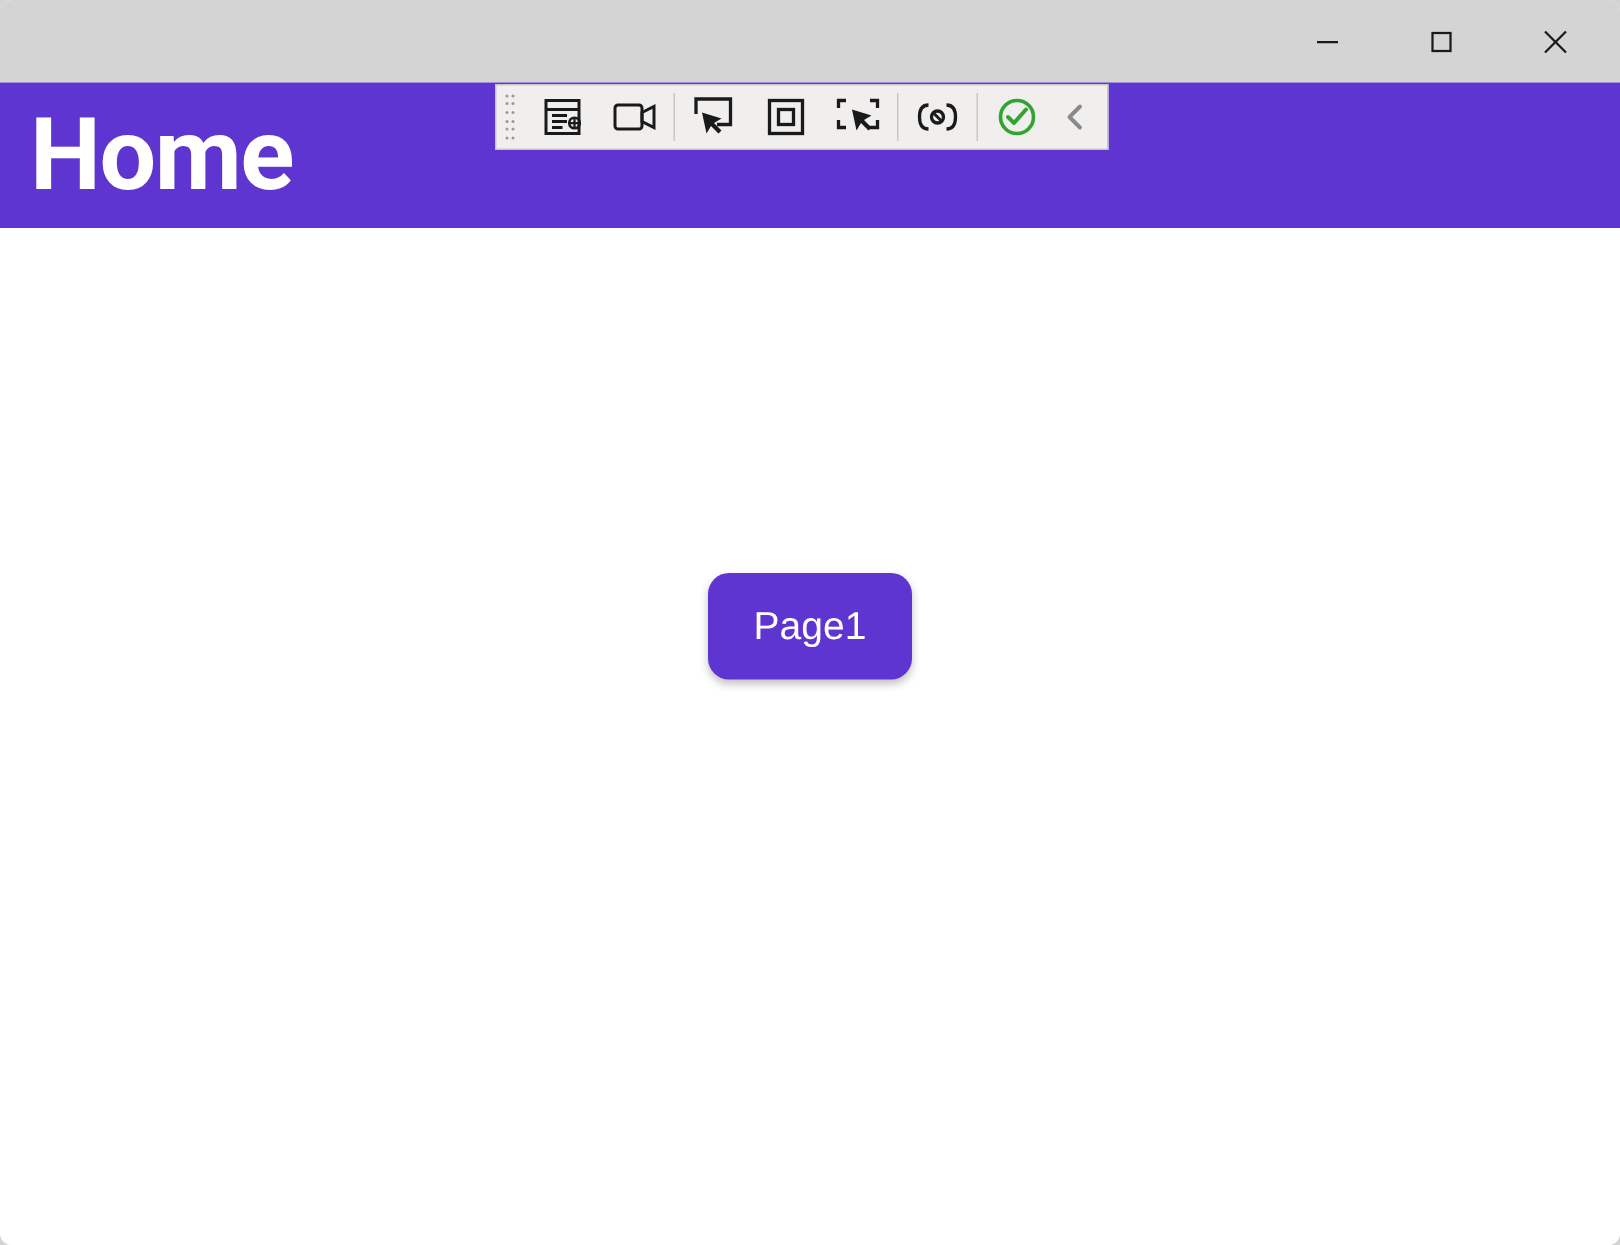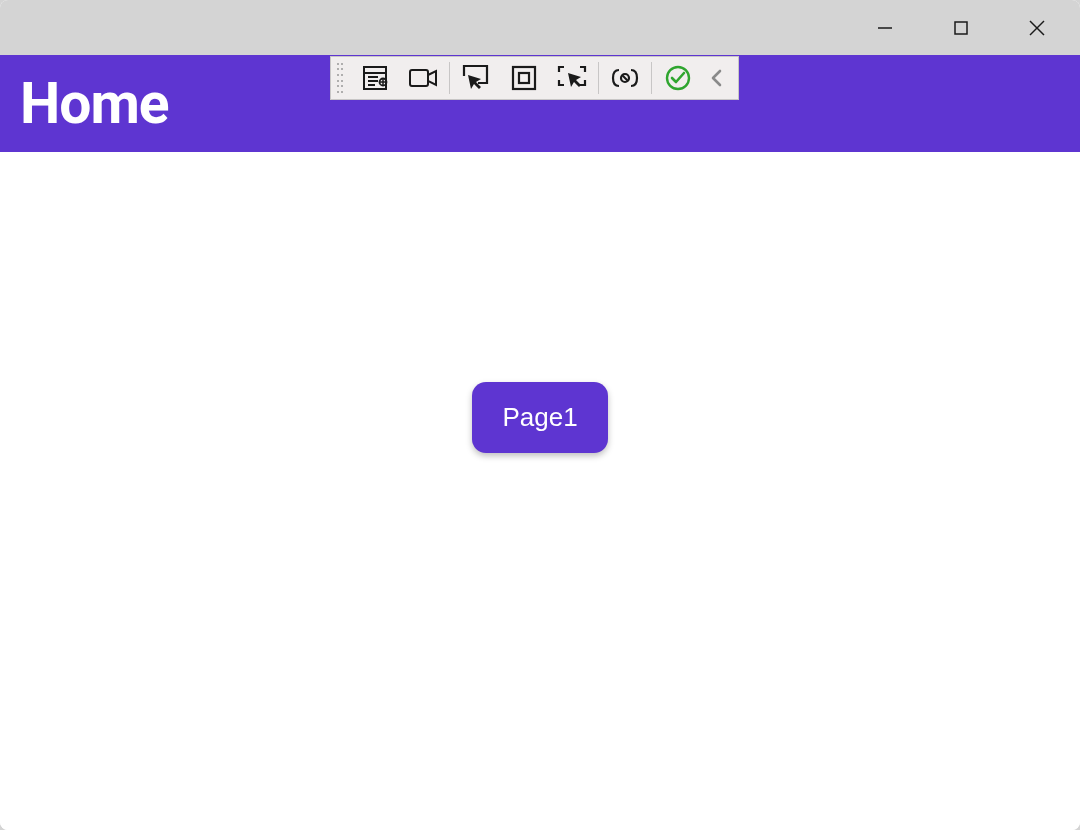--- a/index.html
+++ b/index.html
@@ -48,21 +48,21 @@
     .app-header {
       position: relative;
       height: 97px;
       background: #5E35D1;
       display: flex;
       align-items: center;
       padding-left: 20px;
     }
     .app-title {
       color: #ffffff;
-      font-size: 57px;
+      font-size: 67px;
       font-weight: 700;
       letter-spacing: -1px;
     }
     .dev-toolbar {
       position: absolute;
       top: 1px;
       left: 330px;
       height: 44px;
       background: #f1eeee;
       border: 1px solid #c8c6c6;

